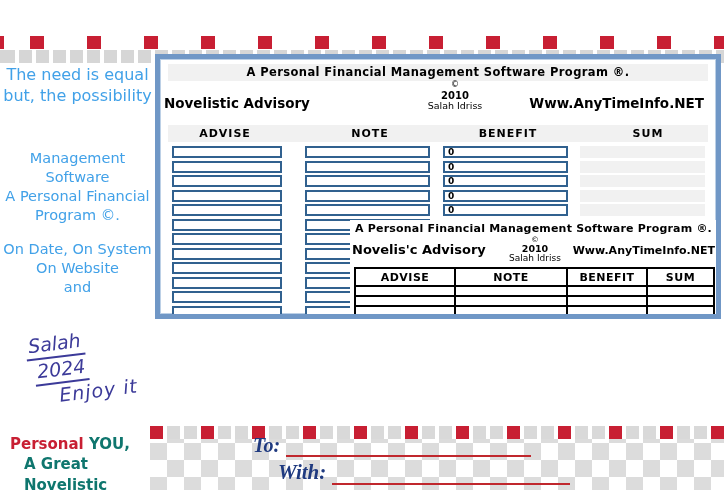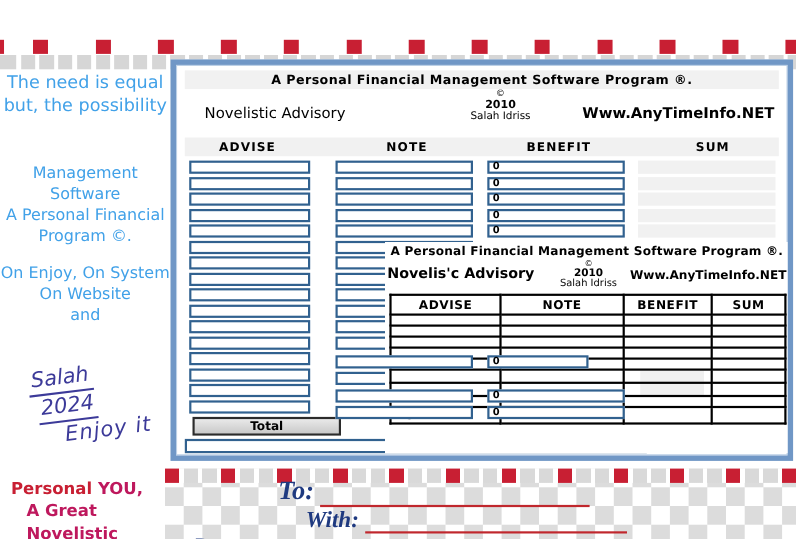--- a/index.html
+++ b/index.html
@@ -32,30 +32,30 @@
   .q3 { top:204px; font-size:14.5px; }
   .signature { position:absolute; left:28px; top:293px; color:#3c3a99;
     font-style:italic; font-size:19px; transform:rotate(-7deg); line-height:1.25; }
   .signature .u { border-bottom:2px solid #3c3a99; padding:0 3px; display:inline-block; }
   .sig-l2 { margin-left:6px; }
   .sig-l3 { margin-left:28px; letter-spacing:1px; }
   .wish { position:absolute; left:10px; top:398px; font-size:15px; font-weight:bold;
     color:#1b3578; line-height:1.35; }
   .wish .ind { margin-left:14px; }
   .red-txt { color:#c81f33; }
-  .navy-txt { color:#be185d; }
-
-  
-  .panel { position:absolute; left:155px; top:18px; width:566px; height:365px;
+  .navy-txt { color:#0f766e; }
+
+  
+  .panel { position:absolute; left:155px; top:18px; width:566px; height:265px;
     border:5px solid #7097c6; background:#fff; overflow:hidden;
     box-shadow:inset 0 0 0 1px #bcd0e6; }
   .grey-strip { position:absolute; left:8px; width:540px; height:17px; background:#f1f1f1; }
   .ts1 { top:5px; text-align:center; font-weight:bold; font-size:11.5px; letter-spacing:.4px; line-height:17px; }
   .hdr-strip { top:66px; }
-  .brand { position:absolute; left:26px; top:36px; font-weight:normal; font-size:13.5px; }
+  .brand { position:absolute; left:4px; top:36px; font-weight:bold; font-size:13.5px; }
   .site { position:absolute; right:12px; top:36px; font-weight:bold; font-size:13.5px; }
   .cstack { position:absolute; left:245px; top:22px; width:100px; text-align:center; line-height:1.1; }
   .cstack .c { font-size:8px; } .cstack .y { font-size:10px; font-weight:bold; } .cstack .a { font-size:9.5px; }
   .colhead { position:absolute; top:66px; width:100px; text-align:center;
     font-weight:bold; font-size:11px; letter-spacing:1px; line-height:17px; }
   .ch0{left:15px;} .ch1{left:160px;} .ch2{left:298px;} .ch3{left:438px;}
 
   .col { position:absolute; top:87px; display:flex; flex-direction:column; gap:2.5px; }
   .col-advise { left:12px; }  .col-note { left:145px; } .col-benefit { left:283px; } .col-sum { left:420px; }
   .box { width:110px; height:12px; border:2px solid #31618f; background:#fff; }
@@ -91,21 +91,21 @@
   
   .ovl { position:absolute; z-index:10; height:12px; border:2px solid #31618f; background:#fff; }
   .ovl-note { left:145px; width:125px; }
   .ovl-zero { left:283px; width:125px; font-size:9px; font-weight:bold; line-height:8px; padding-left:3px; }
   .oA { top:264px; } .oB { top:295px; } .oC { top:310px; }
   .ovl-zero.oA { width:92px; }
 
   
   .fline { position:absolute; z-index:3; display:flex; align-items:flex-end; gap:6px;
     font-family:"Liberation Serif", serif; font-style:italic; font-weight:bold; color:#1f3a80; }
-  .f-to   { left:253px; top:398px; font-size:24px; }
+  .f-to   { left:253px; top:398px; font-size:20px; }
   .f-with { left:278px; top:424px; font-size:21px; }
   .f-date { left:176px; top:450px; font-size:20px; }
   .blank { display:inline-block; border-bottom:2px solid #c0272d; height:16px; }
   .b-to { width:245px; } .b-with { width:238px; } .b-date { width:85px; }
 </style>
 </head>
 <body>
 
 <div id="page">
 
@@ -116,21 +116,21 @@
   <div class="side-quote q1">
     <div>The need is equal</div>
     <div>but, the possibility</div>
   </div>
   <div class="side-quote q2">
     <div>Management Software</div>
     <div>A Personal Financial</div>
     <div>Program ©.</div>
   </div>
   <div class="side-quote q3">
-    <div>On Enjoy, On System</div>
+    <div>On Date, On System</div>
     <div>On Website</div>
     <div>and</div>
   </div>
   <div class="signature">
     <div><span class="u">Salah</span></div>
     <div class="sig-l2"><span class="u">2024</span></div>
     <div class="sig-l3">Enjoy it</div>
   </div>
   <div class="wish">
     <div>

